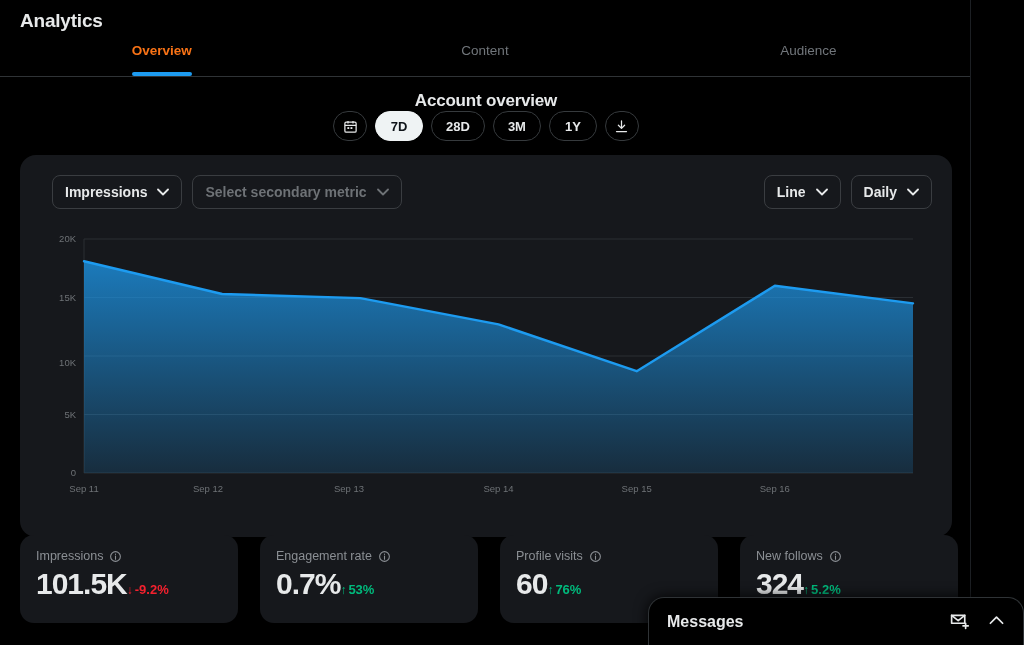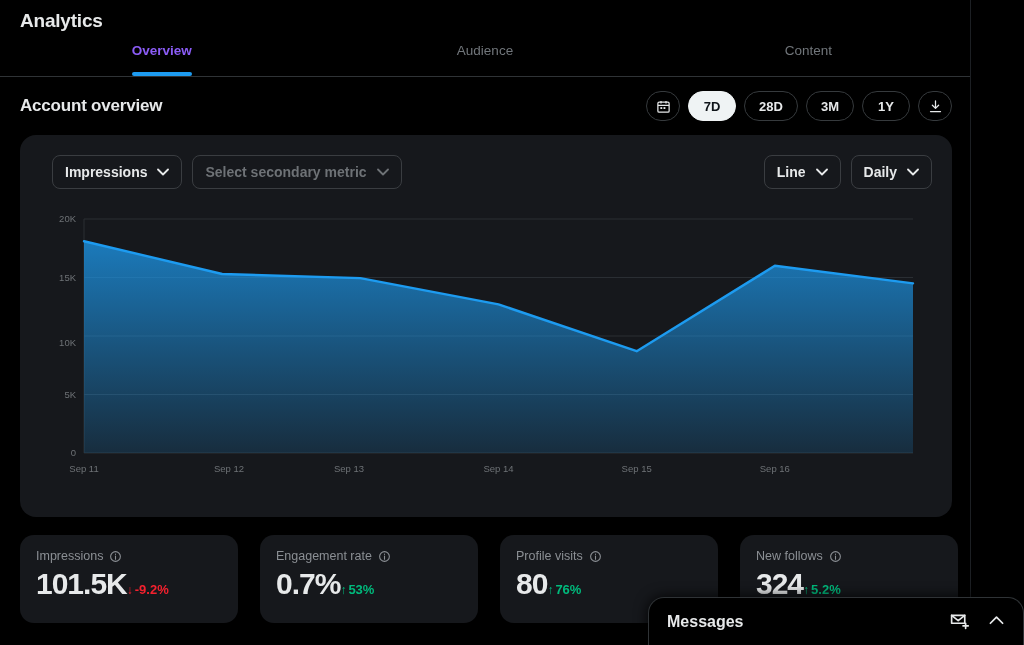--- a/index.html
+++ b/index.html
@@ -26,31 +26,32 @@
     padding:10px 0 8px 20px; letter-spacing:-0.2px;
   }
   .tabs { display:flex; height:36px; }
   .tab {
     flex:1; display:flex; align-items:flex-start; justify-content:center;
     position:relative; cursor:pointer;
   }
   .tab-label {
     font-size:13.5px; color:#71767b; padding-top:3px; font-weight:normal;
   }
-  .tab.active .tab-label { color:#8b5cf6; font-weight:bold; }
+  .tab.active .tab-label { color:#f97316; font-weight:bold; }
   .tab-underline {
     position:absolute; bottom:0; height:4px; width:60px;
     background:#1d9bf0; border-radius:2px; display:none;
   }
   .tab.active .tab-underline { display:block; }
 
   
   .section-bar {
     display:flex; align-items:center; justify-content:space-between;
     padding:14px 18px 10px 20px;
+    flex-direction:column;
   }
   .section-title { font-size:17px; font-weight:bold; color:#e7e9ea; letter-spacing:-0.2px; }
   .range-group { display:flex; align-items:center; gap:8px; }
   .pill {
     height:30px; min-width:48px; padding:4px 14px;
     border:1px solid #363a3d; border-radius:16px;
     background:transparent; color:#e7e9ea;
     font-size:13px; font-weight:bold;
     display:flex; align-items:center; justify-content:center;
     cursor:pointer;
@@ -136,25 +137,25 @@
   <div class="main-col">
 
     <div class="header">
       <div class="page-title">Analytics</div>
       <div class="tabs">
         <div class="tab active">
           <span class="tab-label">Overview</span>
           <span class="tab-underline"></span>
         </div>
         <div class="tab">
+          <span class="tab-label">Content</span>
+
+        </div>
+        <div class="tab">
           <span class="tab-label">Audience</span>
-
-        </div>
-        <div class="tab">
-          <span class="tab-label">Content</span>
 
         </div>
       </div>
     </div>
 
     <div class="section-bar">
       <div class="section-title">Account overview</div>
       <div class="range-group">
 
         <div class="pill icon-pill">
@@ -230,21 +231,21 @@
           </svg>
         <div id="ylabels">
             <div class="y-lab" style="top: 8px;">20K</div>
             <div class="y-lab" style="top: 66.5px;">15K</div>
             <div class="y-lab" style="top: 132px;">10K</div>
             <div class="y-lab" style="top: 183.5px;">5K</div>
             <div class="y-lab" style="top: 242px;">0</div>
           </div>
         <div id="xlabels">
             <div class="x-lab" style="left: 34px;">Sep 11</div>
-            <div class="x-lab" style="left: 179px;">Sep 12</div>
+            <div class="x-lab" style="left: 158px;">Sep 12</div>
             <div class="x-lab" style="left: 299px;">Sep 13</div>
             <div class="x-lab" style="left: 448.5px;">Sep 14</div>
             <div class="x-lab" style="left: 586.667px;">Sep 15</div>
             <div class="x-lab" style="left: 724.833px;">Sep 16</div>
           </div>
       </div>
     </div>
 
     <div class="stats">
       <div class="stat-card">
@@ -283,21 +284,21 @@
 
       <div class="stat-card">
         <div class="stat-head">
           <span>Profile visits</span>
           <svg class="info-i" viewBox="0 0 24 24" fill="none" stroke="#8b8f94" stroke-width="2">
               <circle cx="12" cy="12" r="9"></circle>
               <path d="M12 11v6M12 7.5v.5" stroke-linecap="round"></path>
             </svg>
         </div>
         <div class="stat-row">
-          <span class="stat-value">80</span>
+          <span class="stat-value">60</span>
           <span class="stat-delta up">
             <span class="arrow">↑</span>
             <span>76%</span>
           </span>
         </div>
       </div>
 
       <div class="stat-card">
         <div class="stat-head">
           <span>New follows</span>

